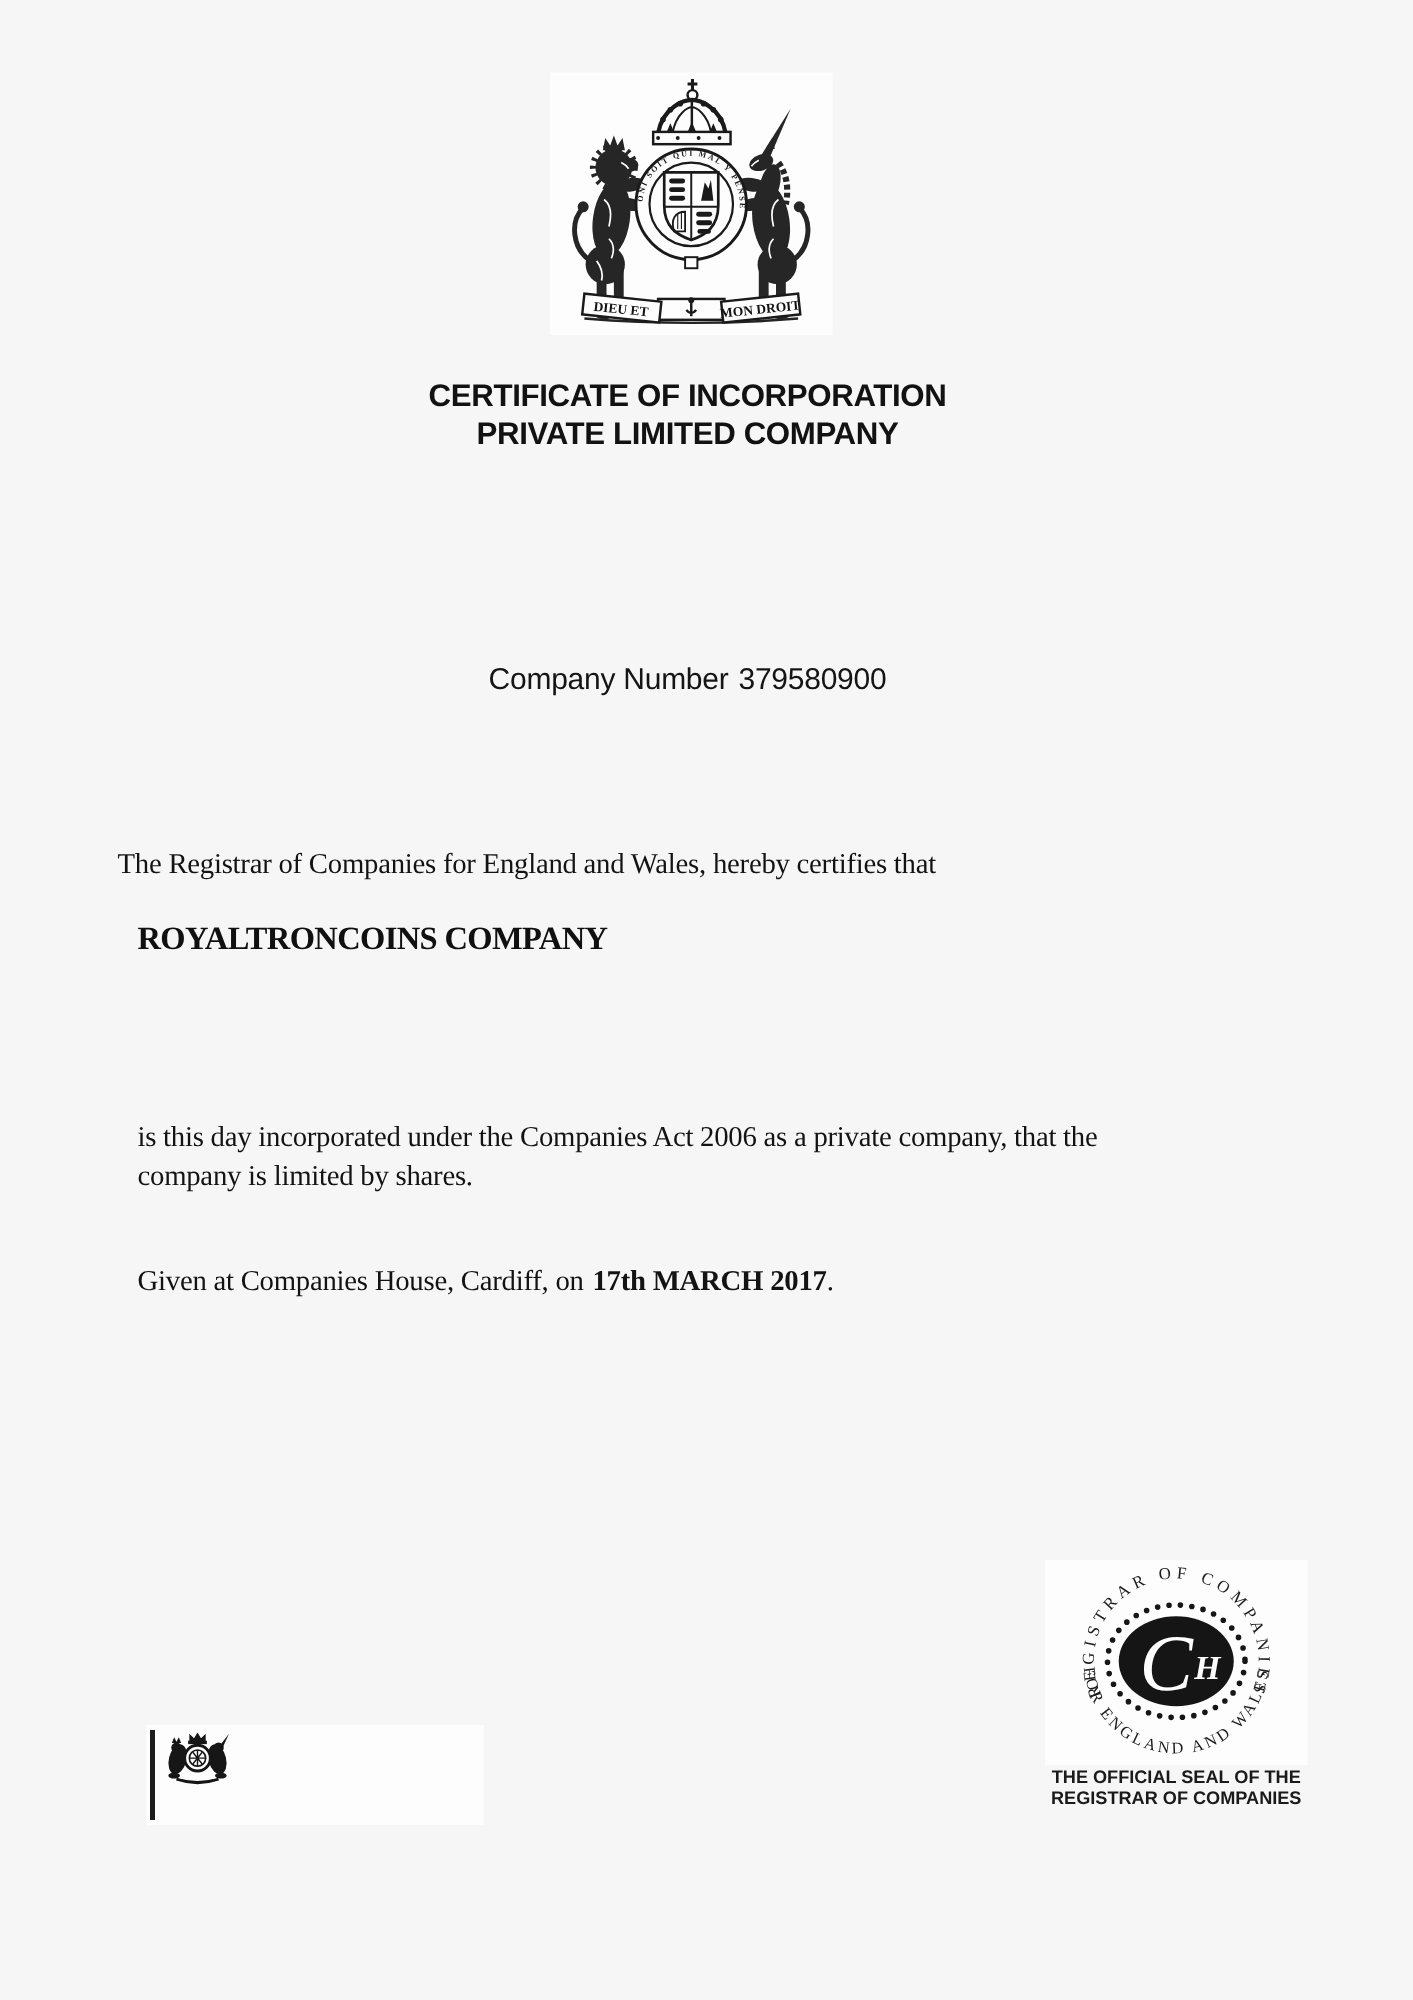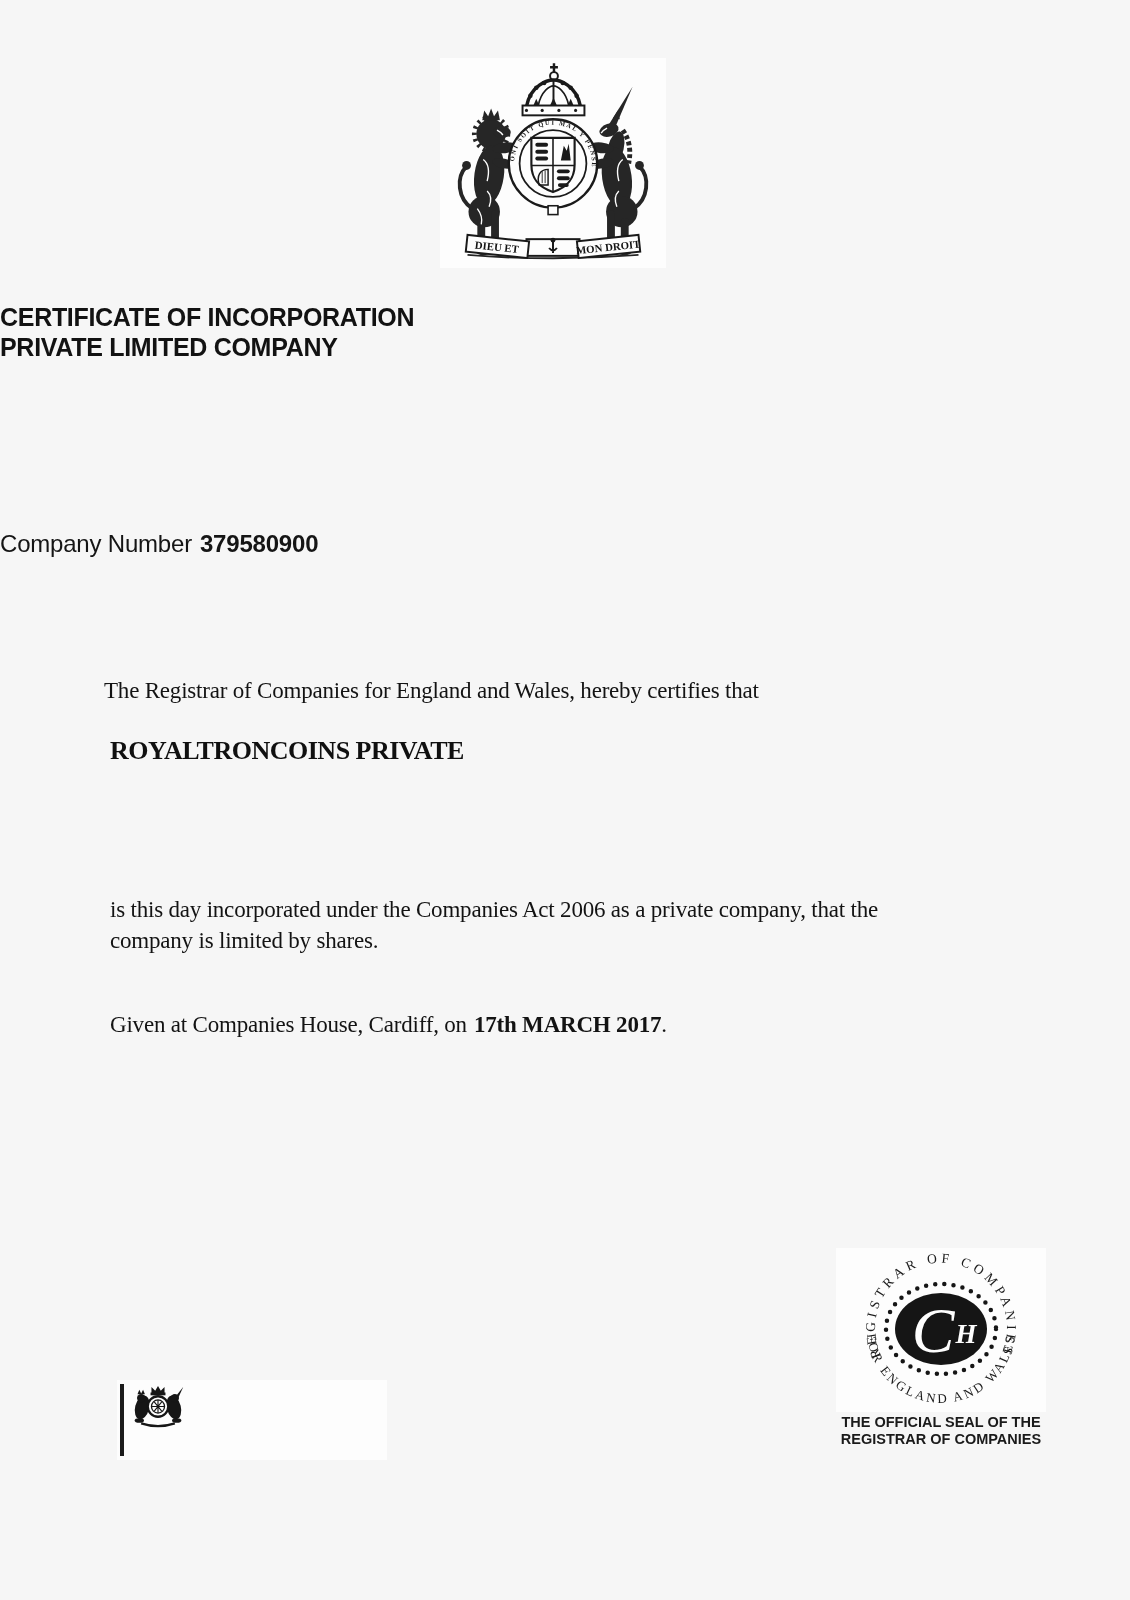--- a/index.html
+++ b/index.html
@@ -10,38 +10,38 @@
     color:#161616;
   }
   .abs{position:absolute;}
   
   .imgblock{background:#fdfdfd;}
 
   
   #arms-box{left:440px;top:58px;width:226px;height:210px;}
 
   
-  .center-col{left:0;width:1100px;text-align:left;}
+  .center-col{left:0;width:1100px;text-align:center;}
   #heading{
     top:302px;
     font-weight:bold;font-size:25px;line-height:30px;letter-spacing:-0.3px;
     color:#121212;
   }
   #company-number{
     top:530px;font-size:24px;color:#151515;letter-spacing:-0.2px;
   }
   #company-number .lbl{margin-right:8px;}
-  #company-number .num{font-weight:bold;}
+  #company-number .num{font-weight:normal;}
 
   
   .serif{
     font-family:"Liberation Serif","DejaVu Serif",serif;
     font-size:23px;color:#131313;letter-spacing:-0.2px;
   }
-  #certifies{left:104px;top:678px;width:920px;}
+  #certifies{left:94px;top:678px;width:920px;}
   #company-name{
     left:110px;top:736px;width:920px;
     font-family:"Liberation Serif","DejaVu Serif",serif;
     font-weight:bold;font-size:26px;letter-spacing:-0.5px;color:#101010;
   }
   #incorporated{left:110px;top:894px;width:930px;line-height:31px;}
   #given-line{left:110px;top:1012px;width:950px;}
   #given-line .pre{margin-right:7px;}
   #given-line .date{font-weight:bold;}
 
@@ -188,21 +188,21 @@
   <div>CERTIFICATE OF INCORPORATION</div>
   <div>PRIVATE LIMITED COMPANY</div>
 </div>
 
 <div id="company-number" class="abs center-col">
   <span class="lbl">Company Number</span><span class="num">379580900</span>
 </div>
 
 <div id="certifies" class="abs serif">The Registrar of Companies for England and Wales, hereby certifies that</div>
 
-<div id="company-name" class="abs">ROYALTRONCOINS PRIVATE</div>
+<div id="company-name" class="abs">ROYALTRONCOINS COMPANY</div>
 
 <div id="incorporated" class="abs serif">
   <div>is this day incorporated under the Companies Act 2006 as a private company, that the</div>
   <div>company is limited by shares.</div>
 </div>
 
 <div id="given-line" class="abs serif">
   <span class="pre">Given at Companies House, Cardiff, on</span><span class="date">17th MARCH 2017</span><span>.</span>
 </div>
 

